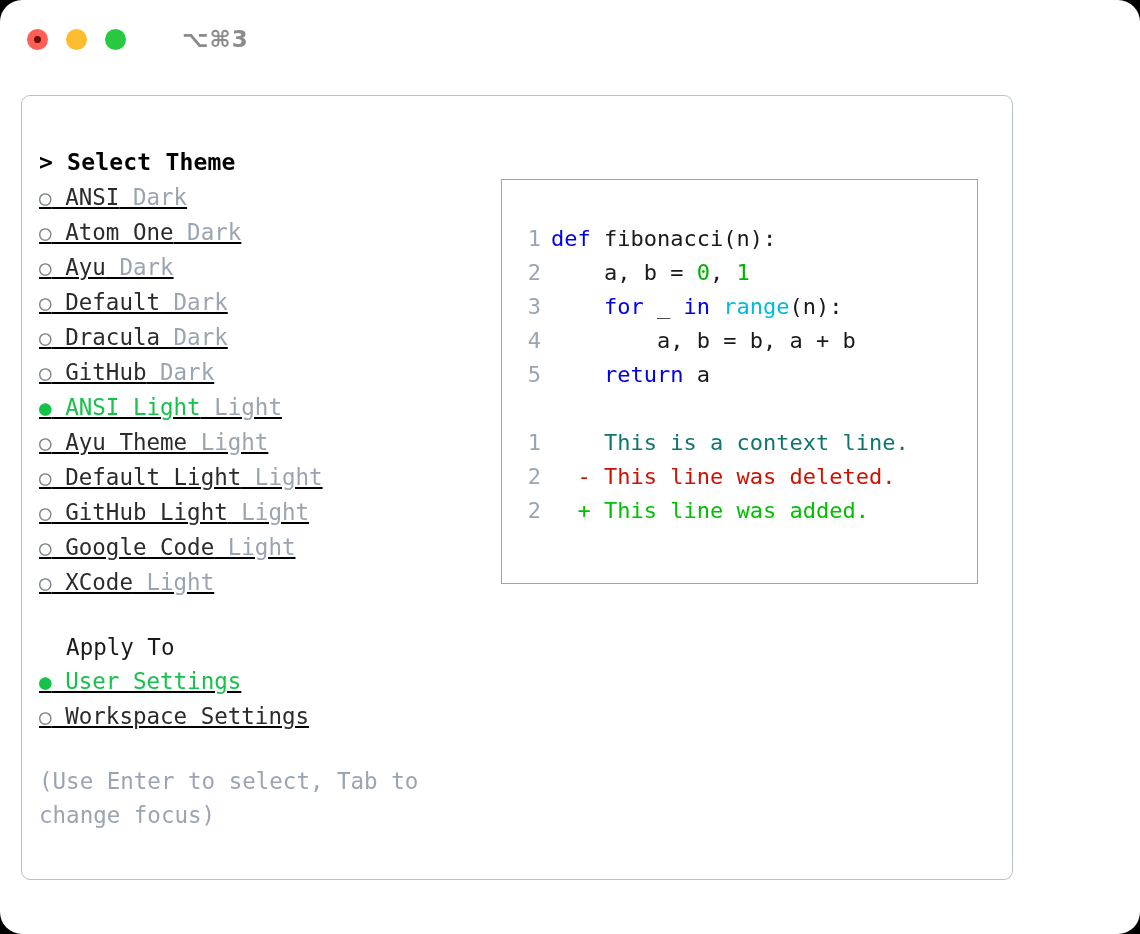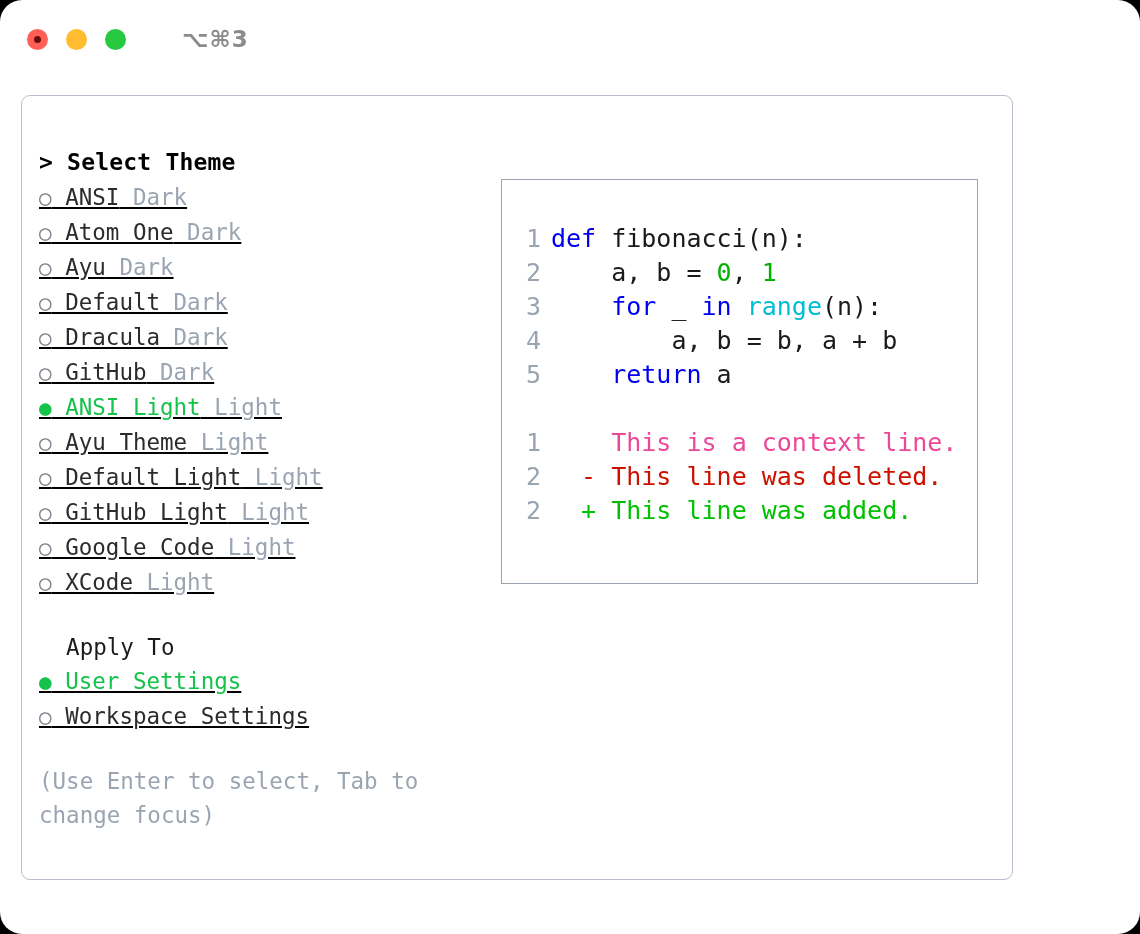--- a/index.html
+++ b/index.html
@@ -171,37 +171,37 @@
   }
   #code-area {
     position: absolute;
     left: 15px;
     top: 42px;
     right: 6px;
   }
   .code-line {
     display: block;
     white-space: pre;
-    font-size: 25px;
+    font-size: 22px;
     line-height: 34px;
   }
   .lnum {
     color: #9aa5b1;
     display: inline-block;
     width: 24px;
     text-align: right;
     margin-right: 10px;
   }
   .kw   { color: #0000ee; }
   .fn   { color: #00bcd4; }
   .num  { color: #00b200; }
   .plain{ color: #1a1a1a; }
 
   .diff-block { margin-top: 34px; display: block; }
-  .diff-ctx  { color: #ec4899; }
+  .diff-ctx  { color: #0f766e; }
   .diff-del  { color: #cc1100; }
   .diff-add  { color: #00c000; }
 </style>
 </head>
 <body>
 
 <div id="app-card">
 
   <div id="titlebar">
     <div class="tl-dot tl-red"></div>

